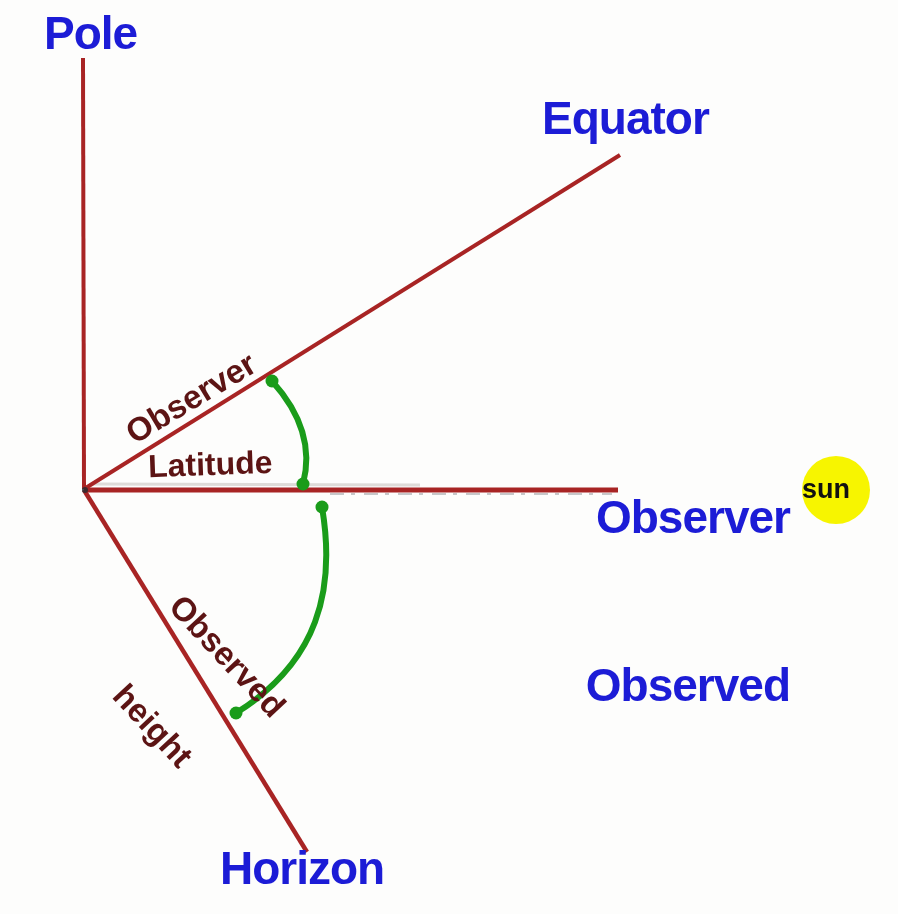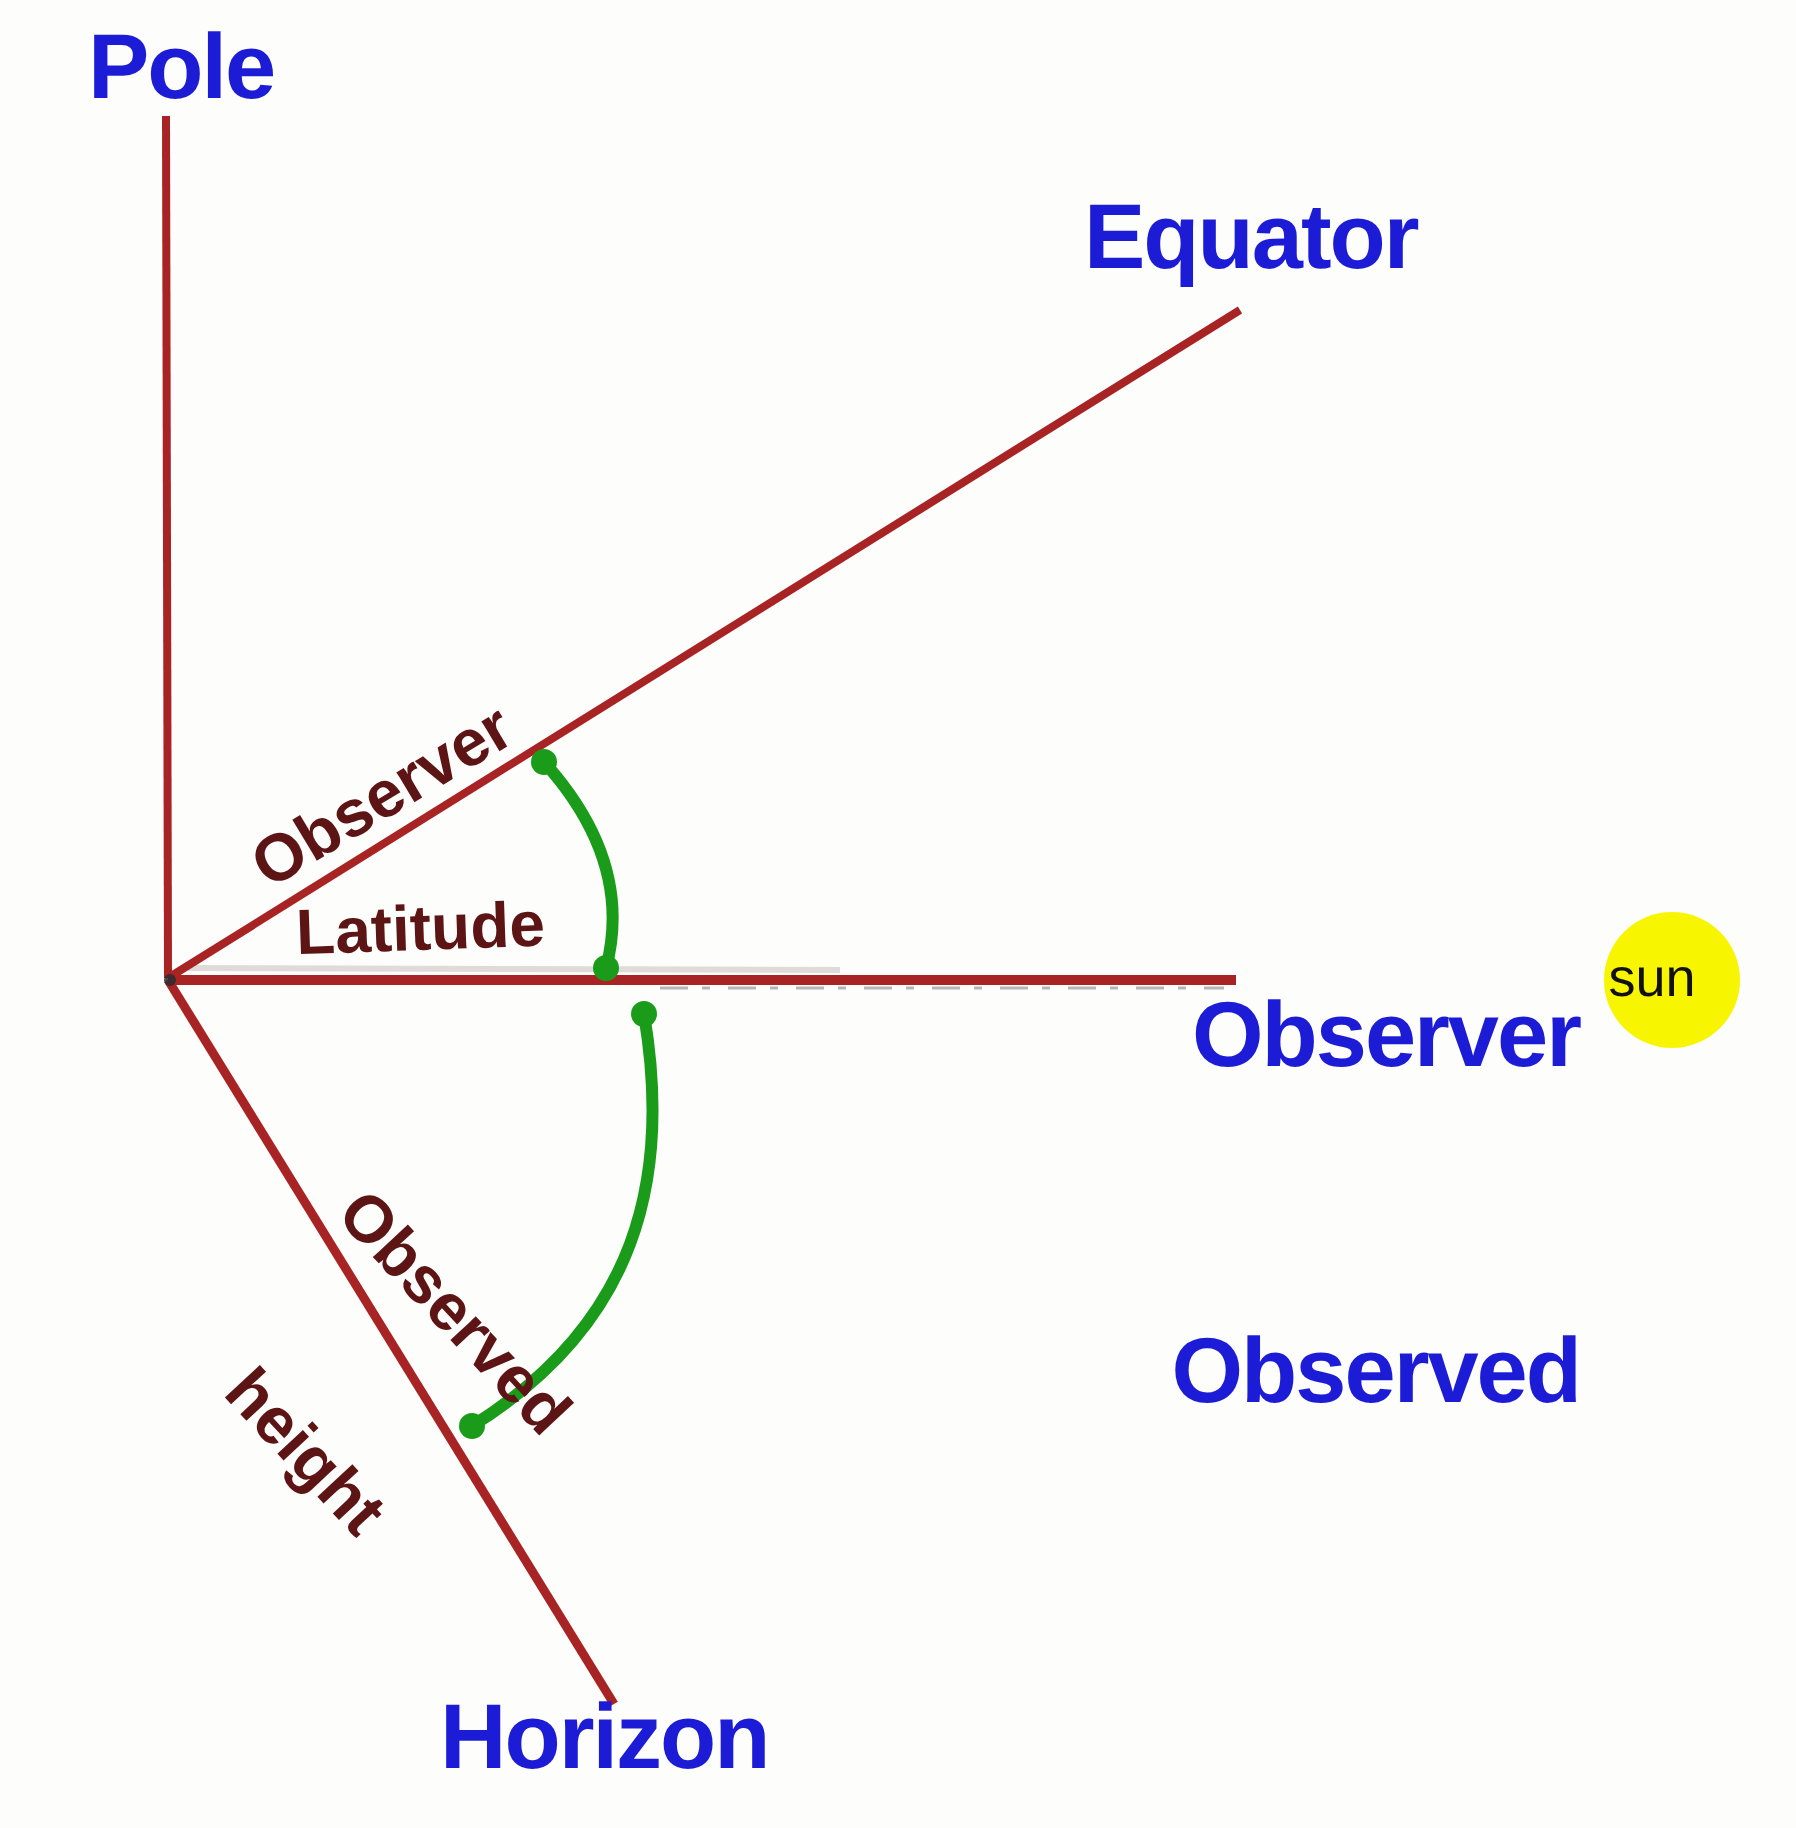--- a/index.html
+++ b/index.html
@@ -53,21 +53,21 @@
   .celestial-label{right:108px;top:377px;text-align:right;line-height:56px;}
   .horizon-label{left:220px;top:845px;}
   .observer-label{left:116px;top:380px;width:150px;height:36px;line-height:36px;transform:rotate(-31deg);}
   .latitude-label{left:148px;top:447px;width:124px;font-size:32px;transform:rotate(-2deg);}
   .observed-height-label{left:105px;top:555px;width:170px;transform:rotate(47deg);}
   .sun-label{
     left:802px;top:474px;width:48px;
     text-align:center;
     color:var(--sun-text);
     font-size:27px;
-    font-weight:normal;
+    font-weight:bold;
   }
 </style>
 </head>
 <body>
 
 <div class="stage">
 
   <svg class="geometry" viewBox="0 0 898 914" xmlns="http://www.w3.org/2000/svg">
 
     <line class="smudge" x1="92" y1="484" x2="420" y2="485"></line>

